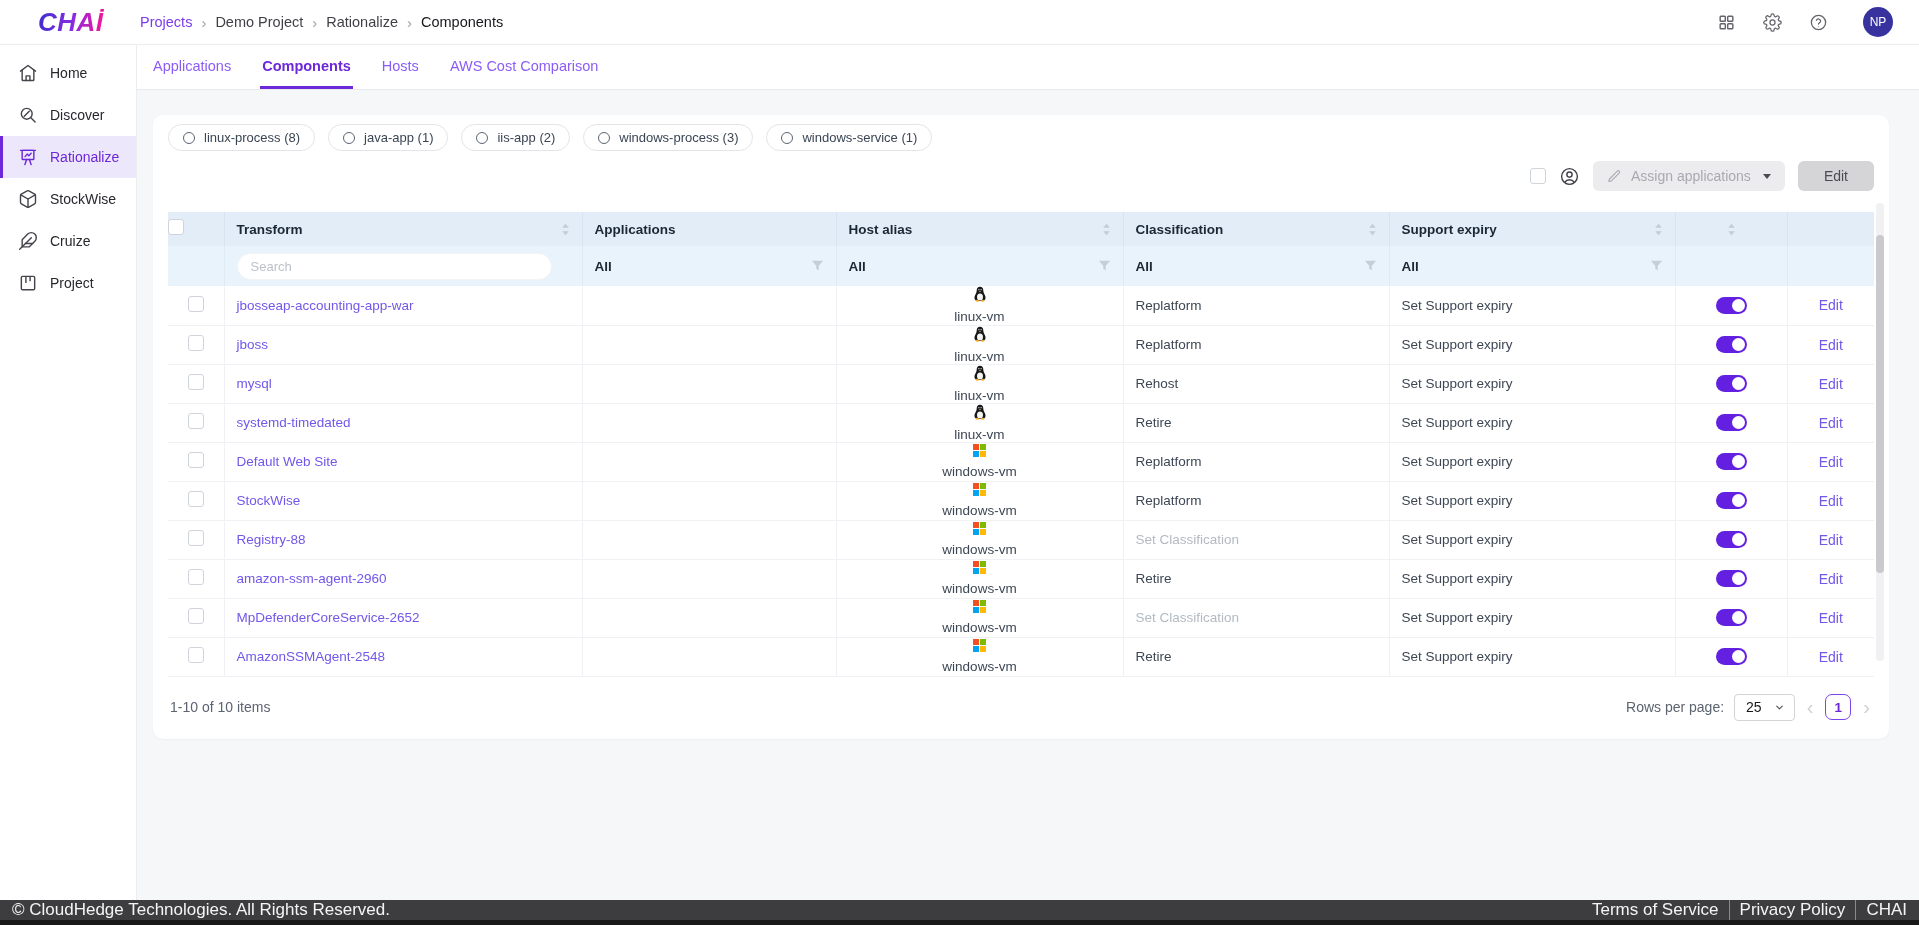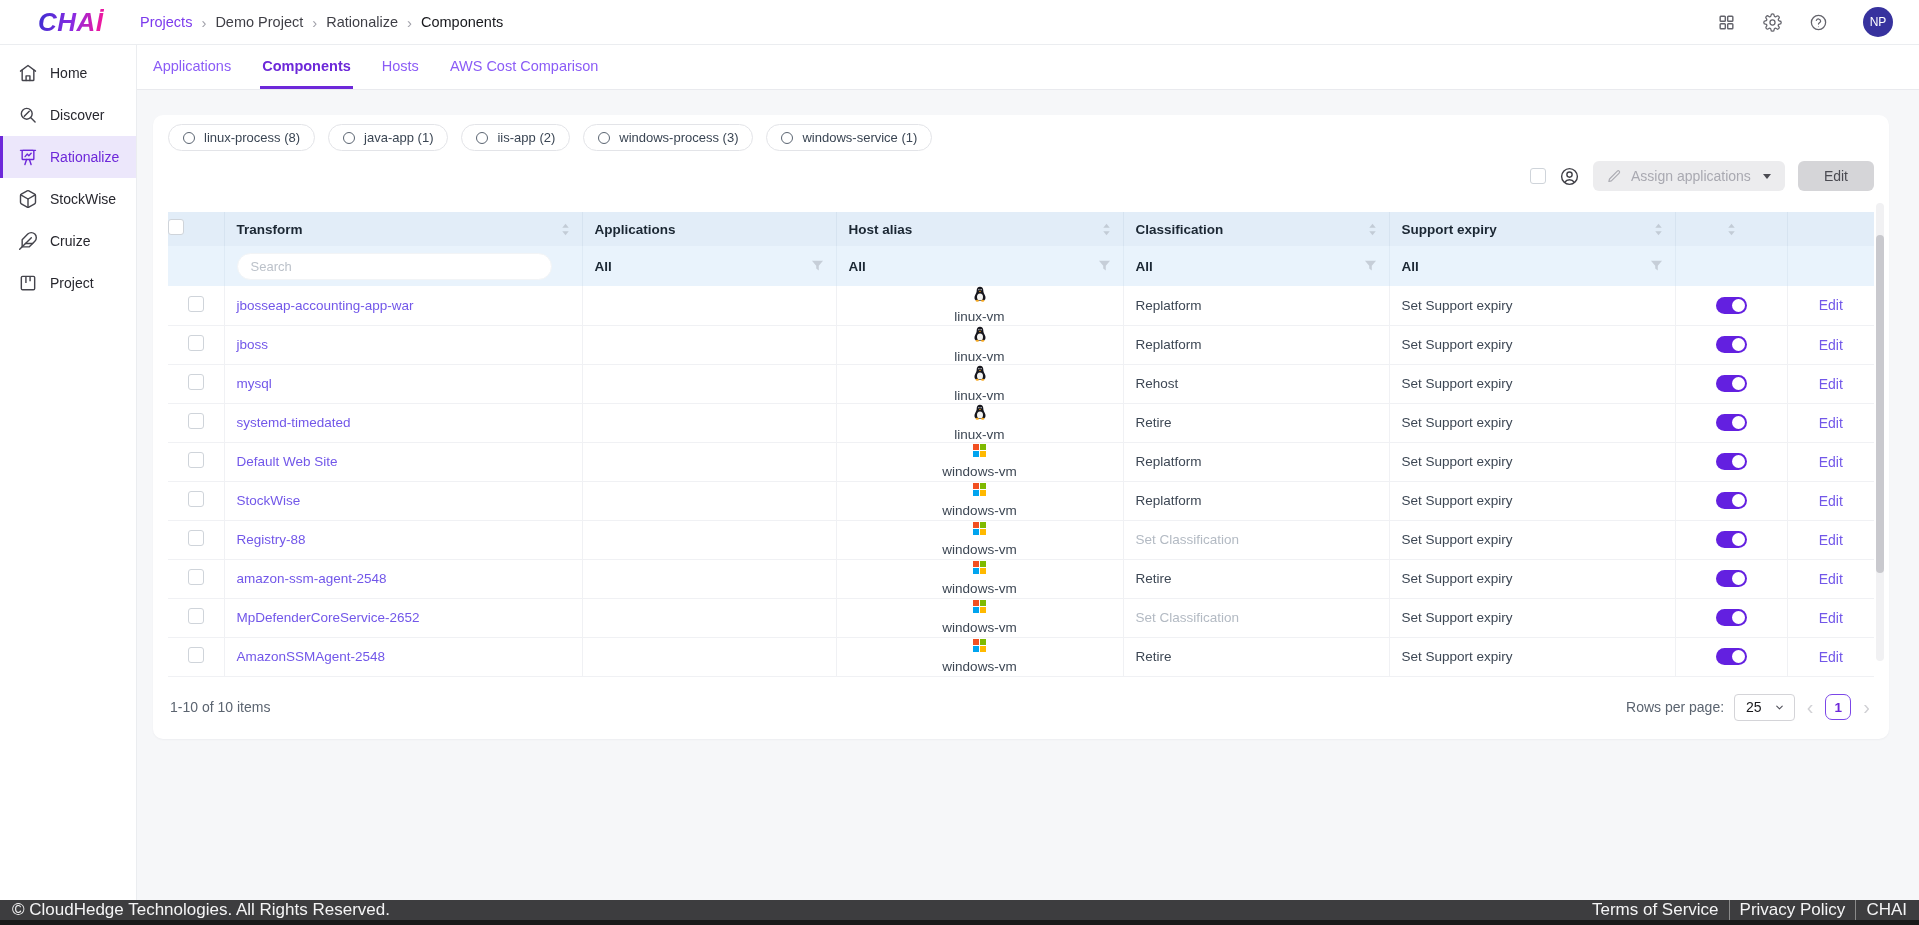--- a/index.html
+++ b/index.html
@@ -549,21 +549,21 @@
                   <span>windows-vm</span>
                 </span>
               </td>
               <td><span class="cls placeholder">Set Classification</span></td>
               <td><span class="support">Set Support expiry</span></td>
               <td class="center"><span class="toggle on"><span class="knob"></span></span></td>
               <td class="center"><a class="edit-link">Edit</a></td>
             </tr>
             <tr>
               <td class="col-cb"><span class="cb"></span></td>
-              <td><a class="comp-link">amazon-ssm-agent-2548</a></td>
+              <td><a class="comp-link">amazon-ssm-agent-2960</a></td>
               <td></td>
               <td>
                 <span class="host">
                   <span class="icon os-icon">
                     <svg width="13" height="13" viewBox="0 0 13 13">
                       <rect x="0" y="0" width="6" height="6" fill="#f25022"></rect>
                       <rect x="7" y="0" width="6" height="6" fill="#7fba00"></rect>
                       <rect x="0" y="7" width="6" height="6" fill="#00a4ef"></rect>
                       <rect x="7" y="7" width="6" height="6" fill="#ffb900"></rect>
                     </svg>

